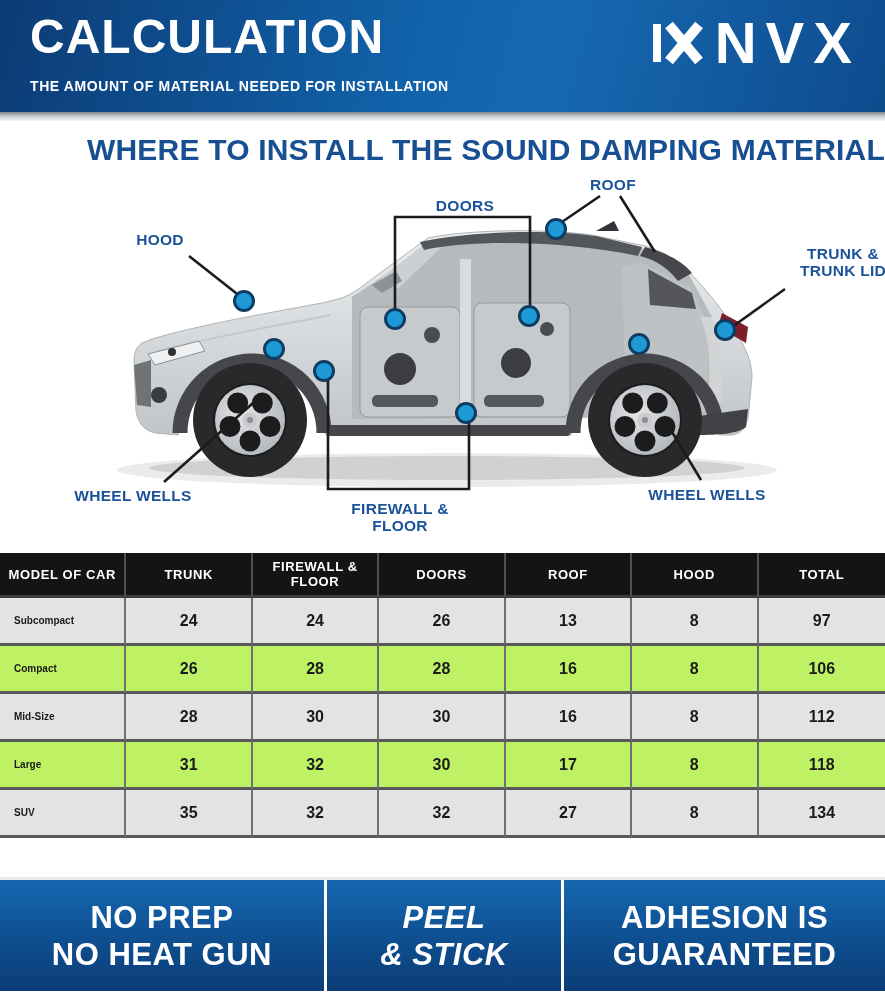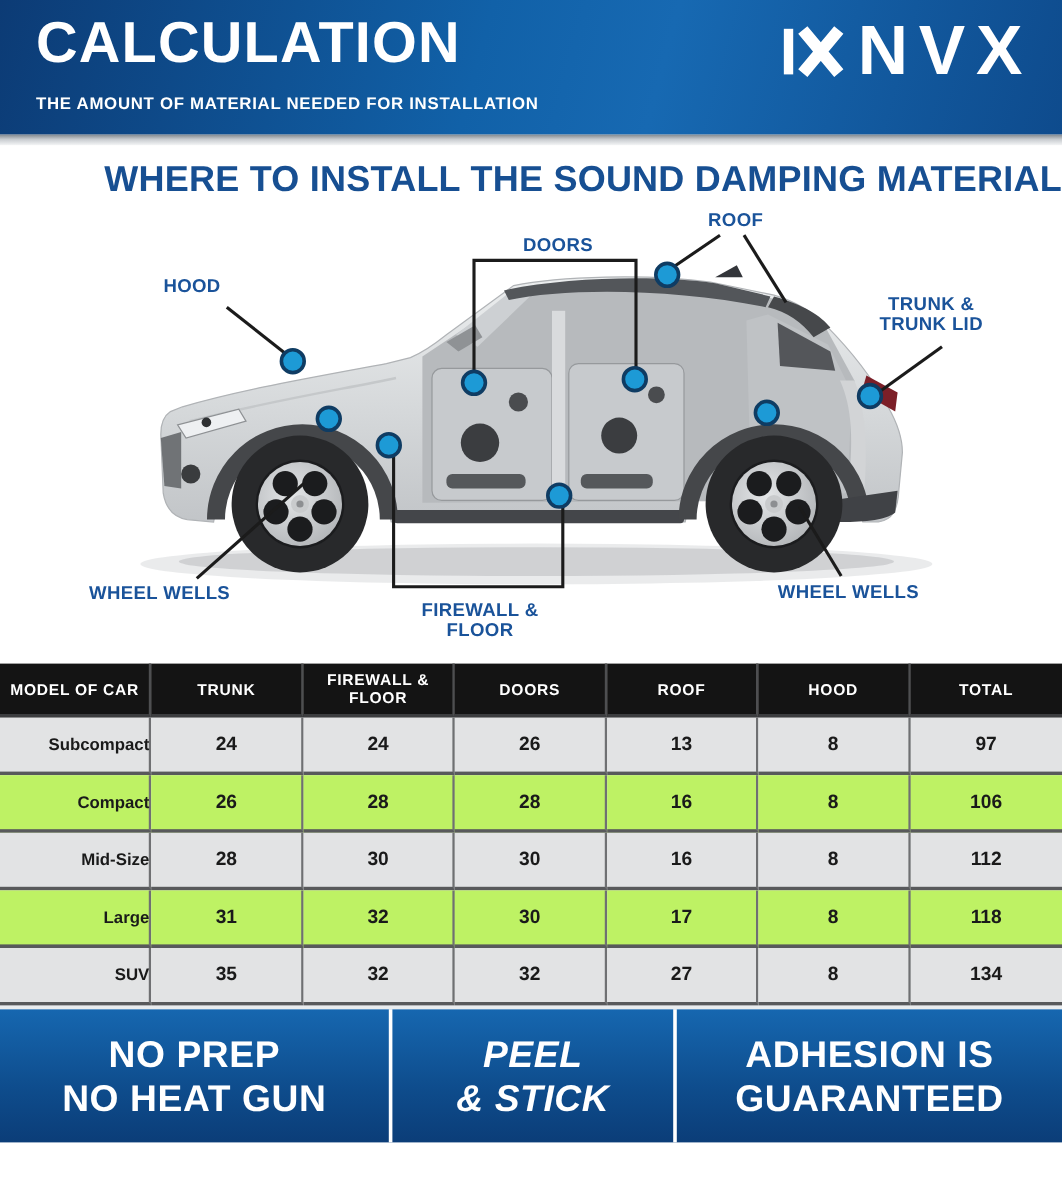--- a/index.html
+++ b/index.html
@@ -24,26 +24,26 @@
          font-size:15.5px; letter-spacing:0.3px; white-space:nowrap; text-align:center; line-height:17px; }
 
   
   .mat-table { width:885px; border-collapse:separate; border-spacing:0; table-layout:fixed; }
   .mat-table th { background:#141414; color:#fff; font-size:13px; font-weight:700; letter-spacing:0.6px;
     height:45px; text-align:center; vertical-align:middle; padding:2px 6px;
     border-right:2px solid #4e4f51; border-bottom:3px solid #3c3d3f; }
   .mat-table th:last-child, .mat-table td:last-child { border-right:none; }
   .mat-table td { height:48px; font-size:16px; font-weight:700; color:#1a1a1a; text-align:center;
     vertical-align:middle; border-right:2px solid #6f7072; border-bottom:3px solid #58595b; background:#bef264; }
-  .mat-table td.model { text-align:right; padding-left:14px; font-size:14px; line-height:17px; }
+  .mat-table td.model { text-align:left; padding-left:14px; font-size:10px; line-height:17px; }
   .mat-table tr.alt td { background:#e2e3e4; }
 
   
   .footer { display:flex; height:114px; border-top:3px solid #e9ecee;
-    background:linear-gradient(180deg,#1667b0 0%,#0e4c8c 60%,#0b3d78 100%); }
+    background:linear-gradient(180deg,#1667b0 0%,#0e4c8c 60%,#0b3d78 100%);margin-top:39px; }
   .footer-item { display:flex; flex-direction:column; align-items:center; justify-content:center;
     color:#fff; font-size:31px; font-weight:700; letter-spacing:0.5px; line-height:37px; text-align:center; }
   .footer-item.f1 { width:333px; }
   .footer-item.f2 { width:244px; border-left:3px solid #ffffff;font-style:italic; }
   .footer-item.f3 { width:333px; border-left:3px solid #ffffff; }
 </style>
 </head>
 <body>
 
 <div class="page">
@@ -167,21 +167,21 @@
         <circle cx="556" cy="62" r="9.5"></circle>
         <circle cx="639" cy="177" r="9.5"></circle>
         <circle cx="725" cy="163" r="9.5"></circle>
         <circle cx="466" cy="246" r="9.5"></circle>
       </g>
     </svg>
 
     <div class="lbl" style="left:613px; top:17px;">ROOF</div>
     <div class="lbl" style="left:465px; top:38px;">DOORS</div>
     <div class="lbl" style="left:160px; top:72px;">HOOD</div>
-    <div class="lbl" style="left:776px; top:95px;">
+    <div class="lbl" style="left:843px; top:95px;">
       <span>TRUNK &amp;</span><br>
       <span>TRUNK LID</span>
     </div>
     <div class="lbl" style="left:133px; top:328px;">WHEEL WELLS</div>
     <div class="lbl" style="left:400px; top:350px;">
       <span>FIREWALL &amp;</span><br>
       <span>FLOOR</span>
     </div>
     <div class="lbl" style="left:707px; top:327px;">WHEEL WELLS</div>
   </div>

